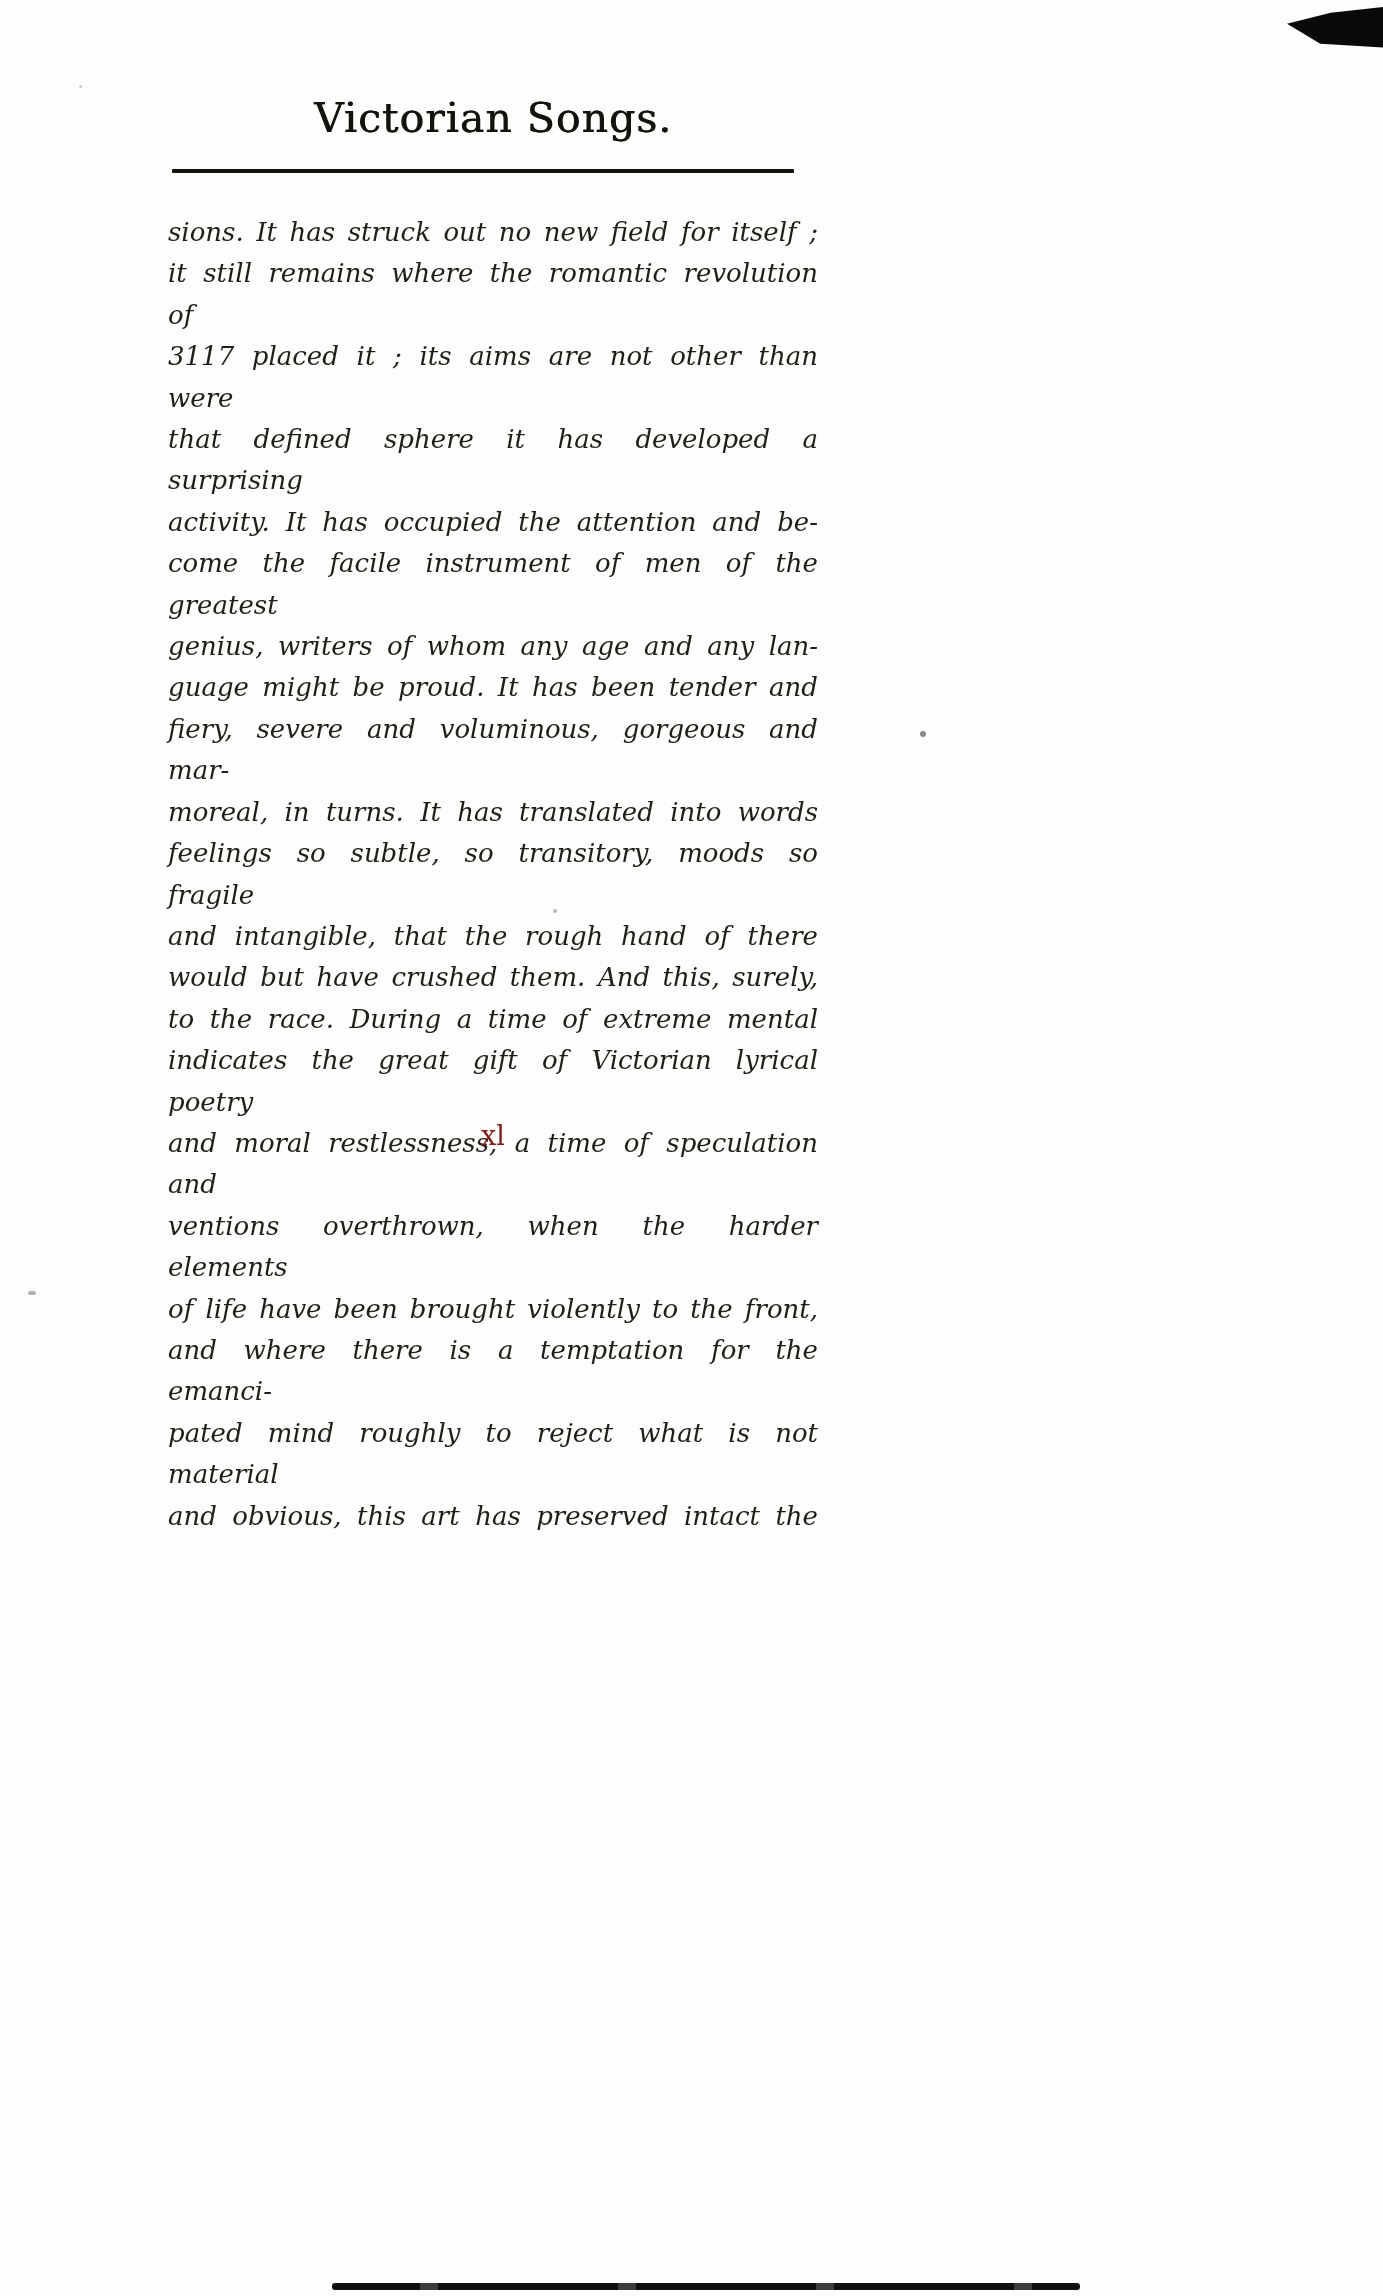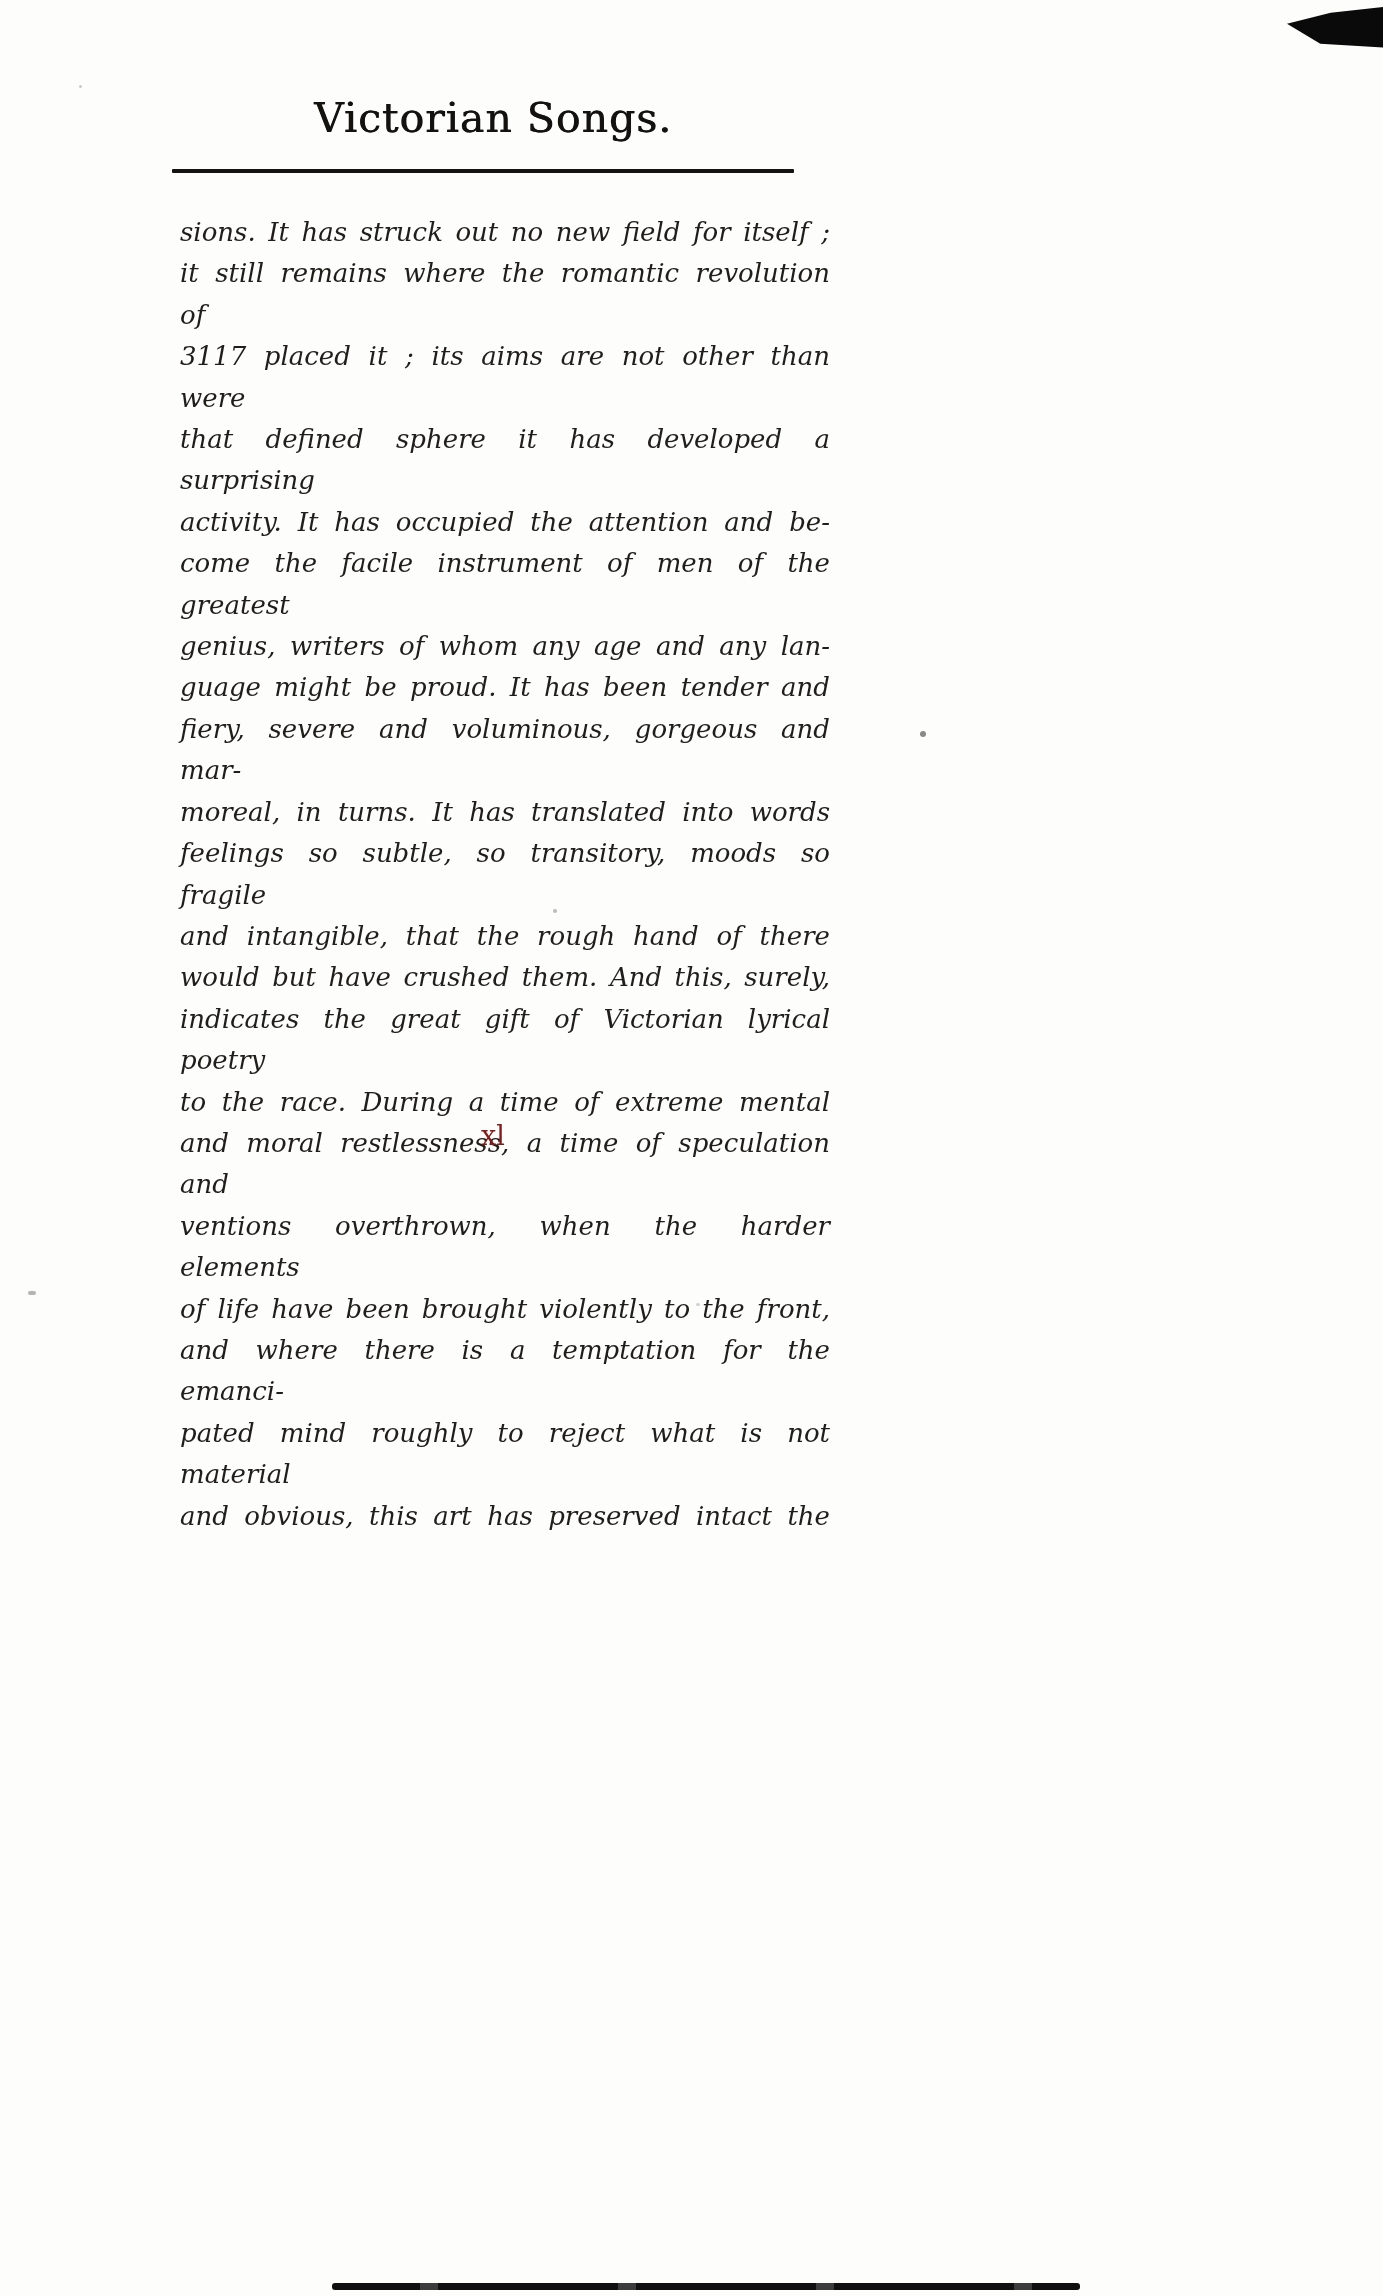--- a/index.html
+++ b/index.html
@@ -35,21 +35,20 @@
     width: 622px;
     height: 4px;
     background: #151310;
     border-radius: 1px;
   }
   .body-text {
     position: absolute;
     left: 168px;
     top: 212px;
     width: 650px;
-    margin-left: 12px;
   }
   .text-line {
     font-style: italic;
     font-size: 26px;
     line-height: 41.4px;
     text-align: justify;
     text-align-last: justify;
     word-spacing: 3px;
     white-space: normal;
     color: #201e1a;
@@ -111,22 +110,22 @@
       <div class="text-line">that defined sphere it has developed a surprising</div>
       <div class="text-line">activity. It has occupied the attention and be-</div>
       <div class="text-line">come the facile instrument of men of the greatest</div>
       <div class="text-line">genius, writers of whom any age and any lan-</div>
       <div class="text-line">guage might be proud. It has been tender and</div>
       <div class="text-line">fiery, severe and voluminous, gorgeous and mar-</div>
       <div class="text-line">moreal, in turns. It has translated into words</div>
       <div class="text-line">feelings so subtle, so transitory, moods so fragile</div>
       <div class="text-line">and intangible, that the rough hand of there</div>
       <div class="text-line">would but have crushed them. And this, surely,</div>
+      <div class="text-line">to the race. During a time of extreme mental</div>
       <div class="text-line">indicates the great gift of Victorian lyrical poetry</div>
-      <div class="text-line">to the race. During a time of extreme mental</div>
       <div class="text-line">and moral restlessness, a time of speculation and</div>
       <div class="text-line">ventions overthrown, when the harder elements</div>
       <div class="text-line">of life have been brought violently to the front,</div>
       <div class="text-line">and where there is a temptation for the emanci-</div>
       <div class="text-line">pated mind roughly to reject what is not material</div>
       <div class="text-line">and obvious, this art has preserved intact the</div>
     </div>
 
   <div class="page-number">xl</div>
 

